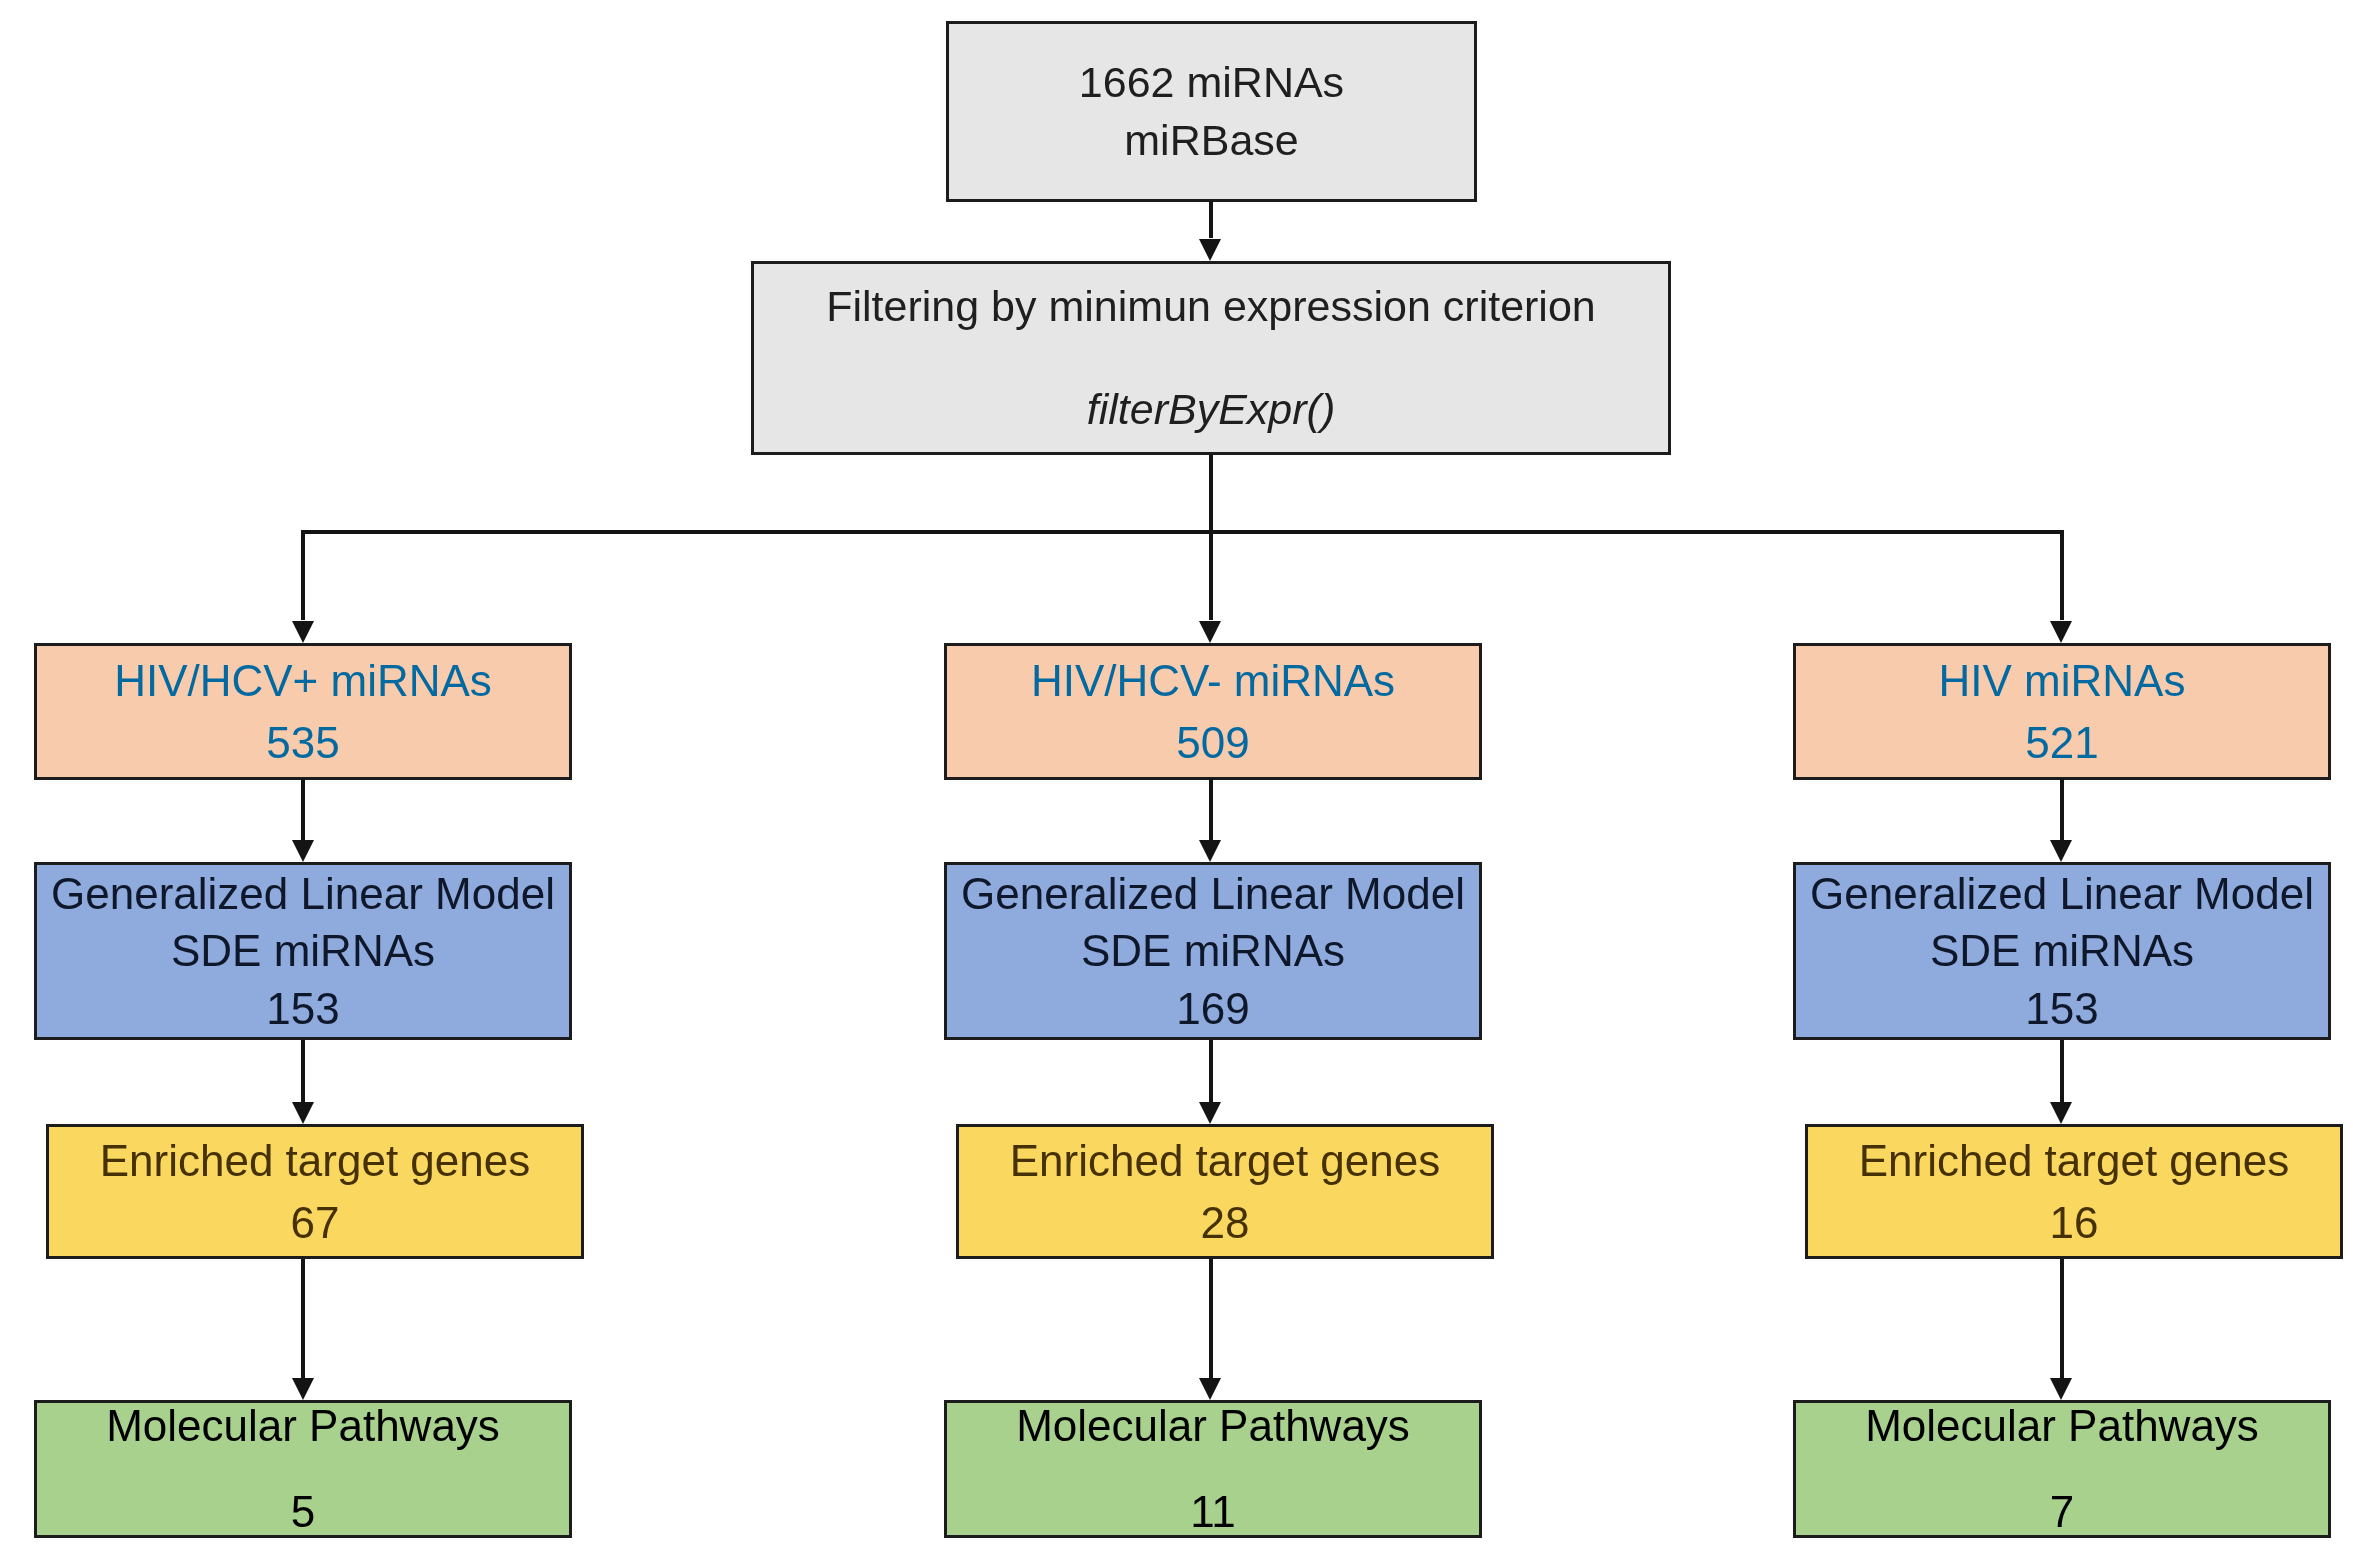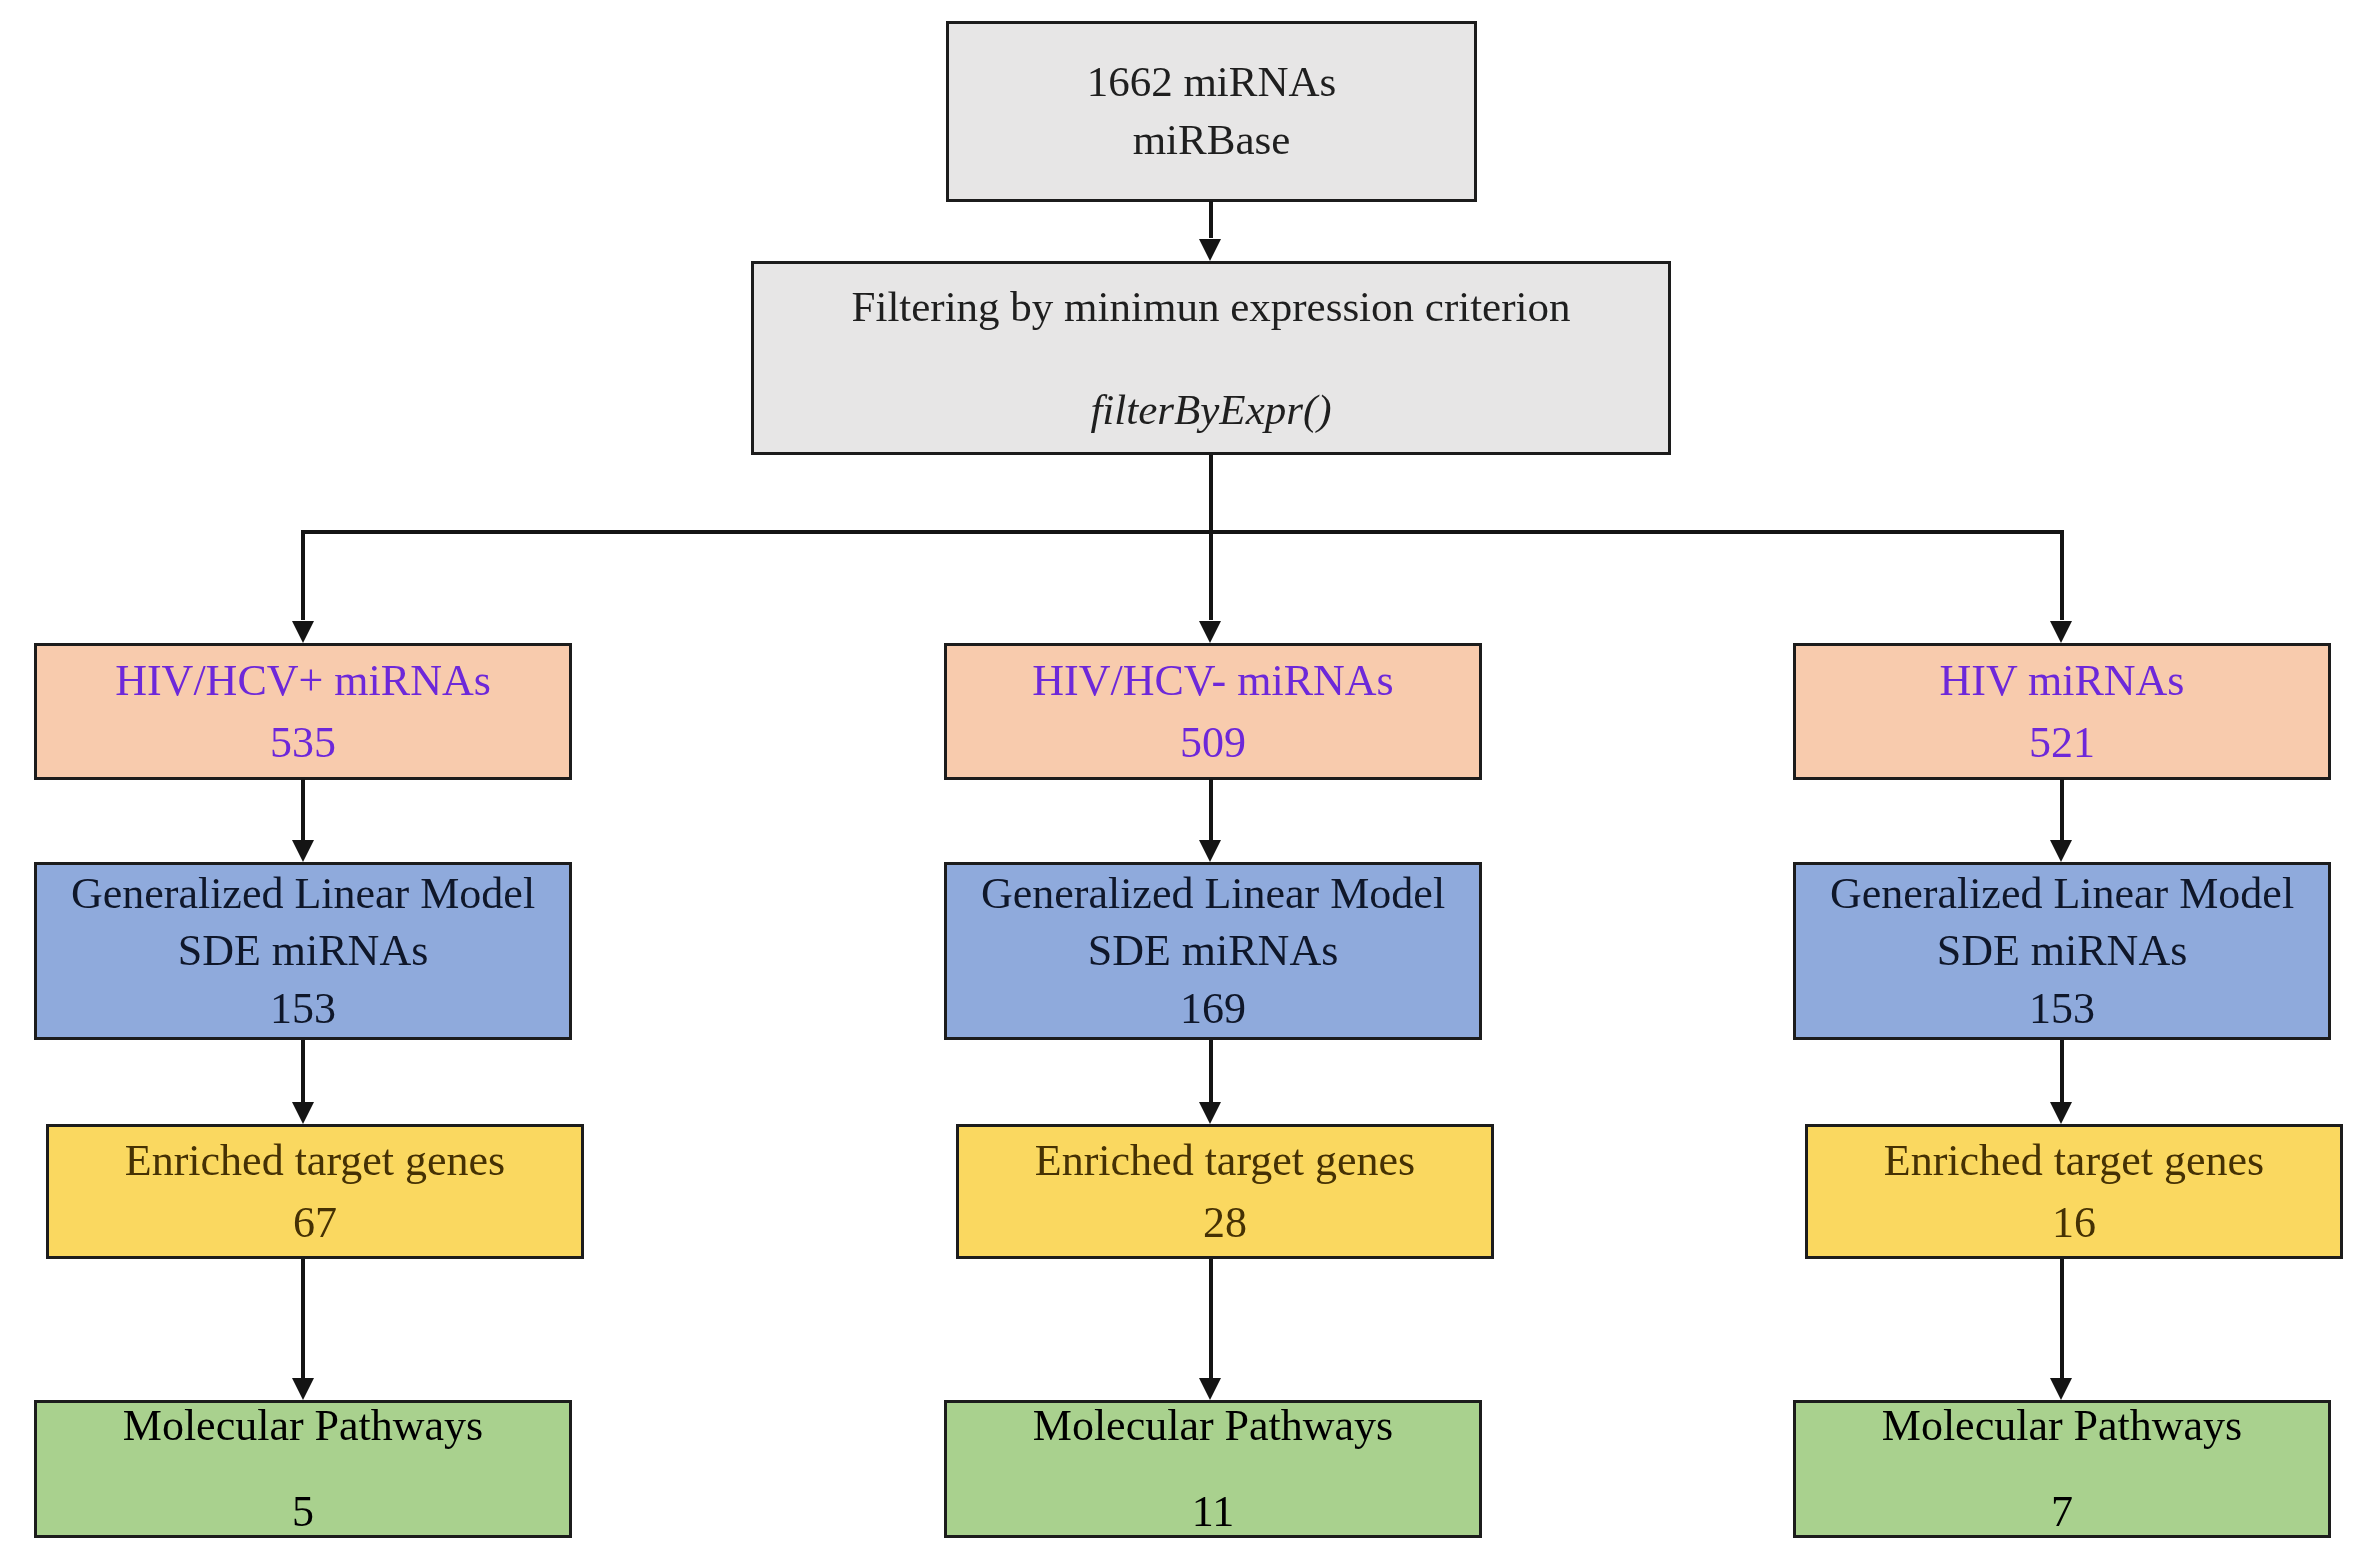--- a/index.html
+++ b/index.html
@@ -1,35 +1,35 @@
 <!DOCTYPE html>
 <html style="font-size:11px"><head>
 <meta charset="utf-8">
 <style>
   html, body { margin: 0; padding: 0; background: #ffffff; }
   .stage {
     position: relative;
     width: 2354px;
     height: 1565px;
     background: #ffffff;
-    font-family: Liberation Serif, serif;
+    font-family: Liberation Sans, sans-serif;
     overflow: hidden;
   }
   .box {
     position: absolute;
     box-sizing: border-box;
     border: 3.4px solid #1c1c1c;
     display: flex;
     flex-direction: column;
     align-items: center;
     justify-content: center;
     text-align: center;
   }
   .gray   { background: #e7e6e6; color: #1f1f1f; }
-  .group  { background: #f8cbad; color: #6d28d9; }
+  .group  { background: #f8cbad; color: #0369a1; }
   .glm    { background: #8faadc; color: #0f172a; }
   .genes  { background: #fad860; color: #453104; }
   .path   { background: #a9d18e; color: #000000; gap: 24px; }
 
   .top-box {
     left: 946px; top: 20.7px; width: 531px; height: 181px;
     font-size: 43px; line-height: 1.36;
   }
   .filter-box {
     left: 751px; top: 261px; width: 920px; height: 194px;

